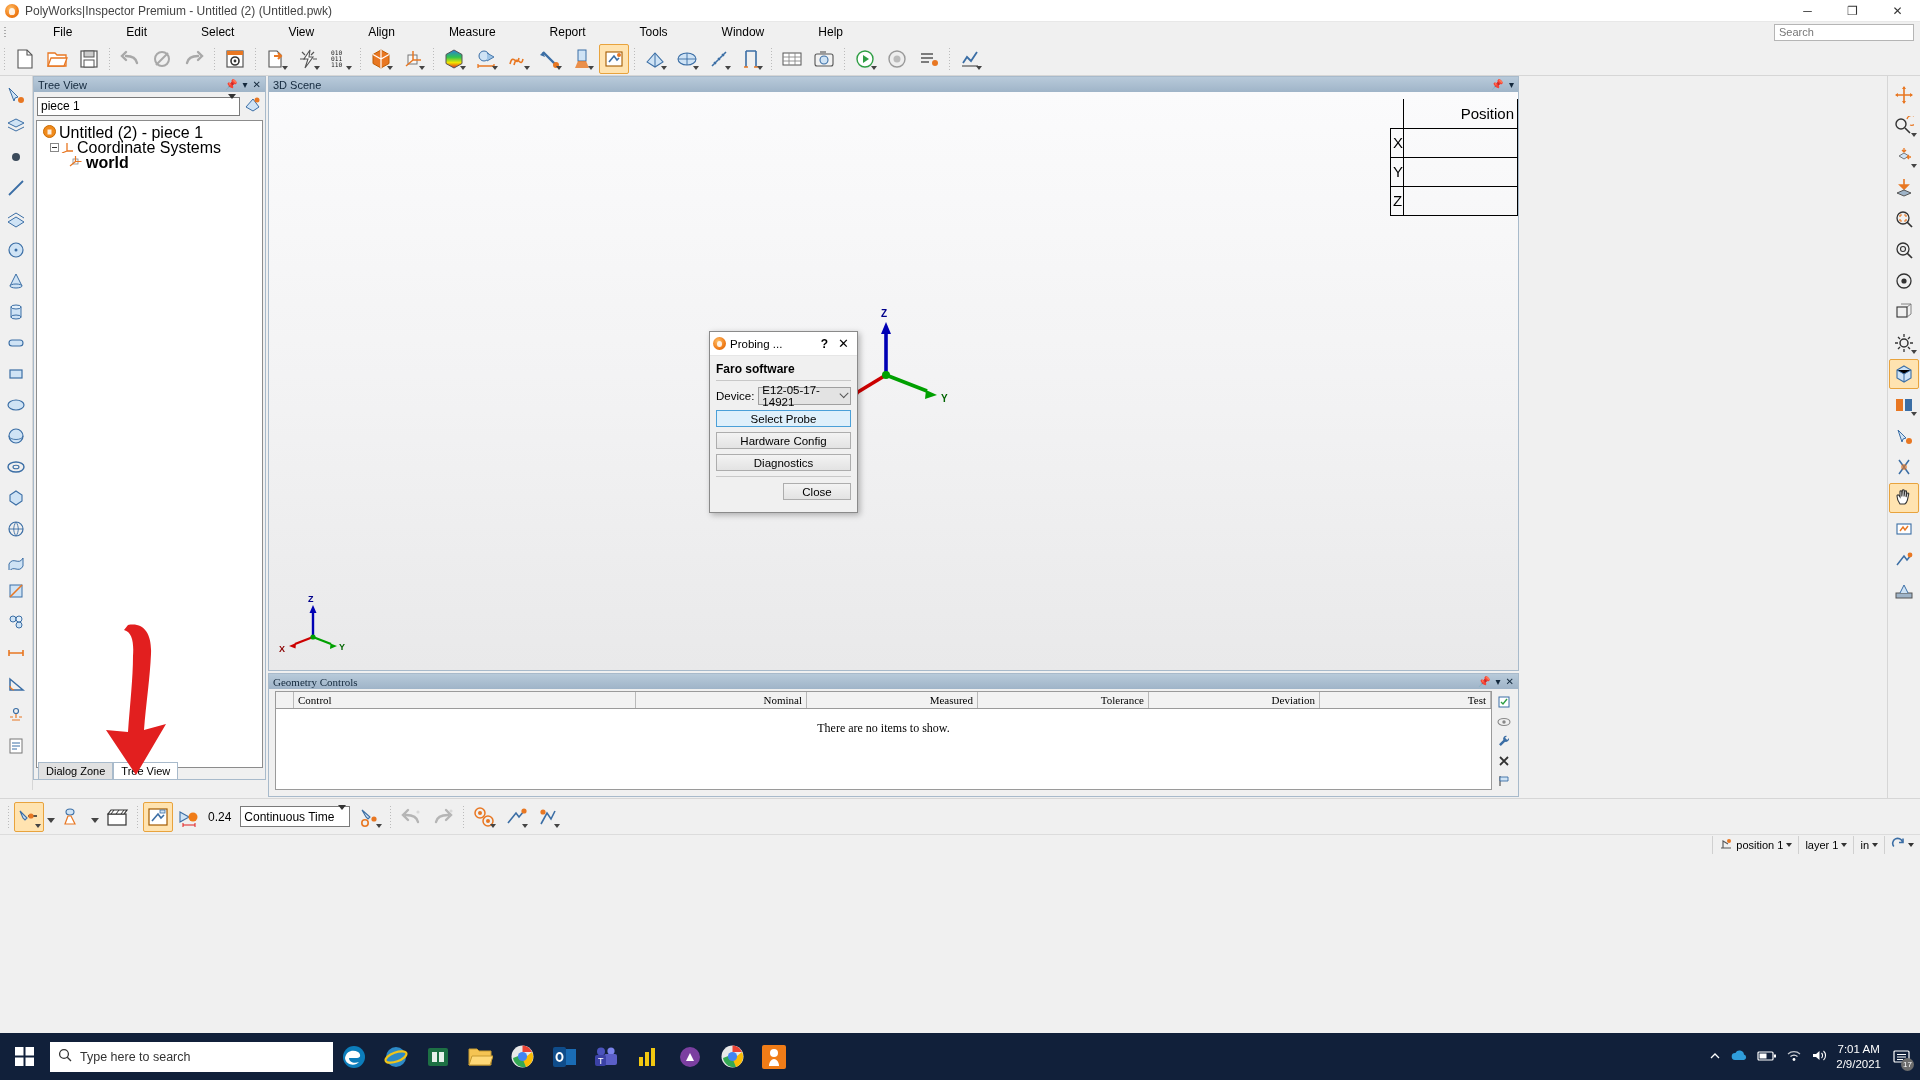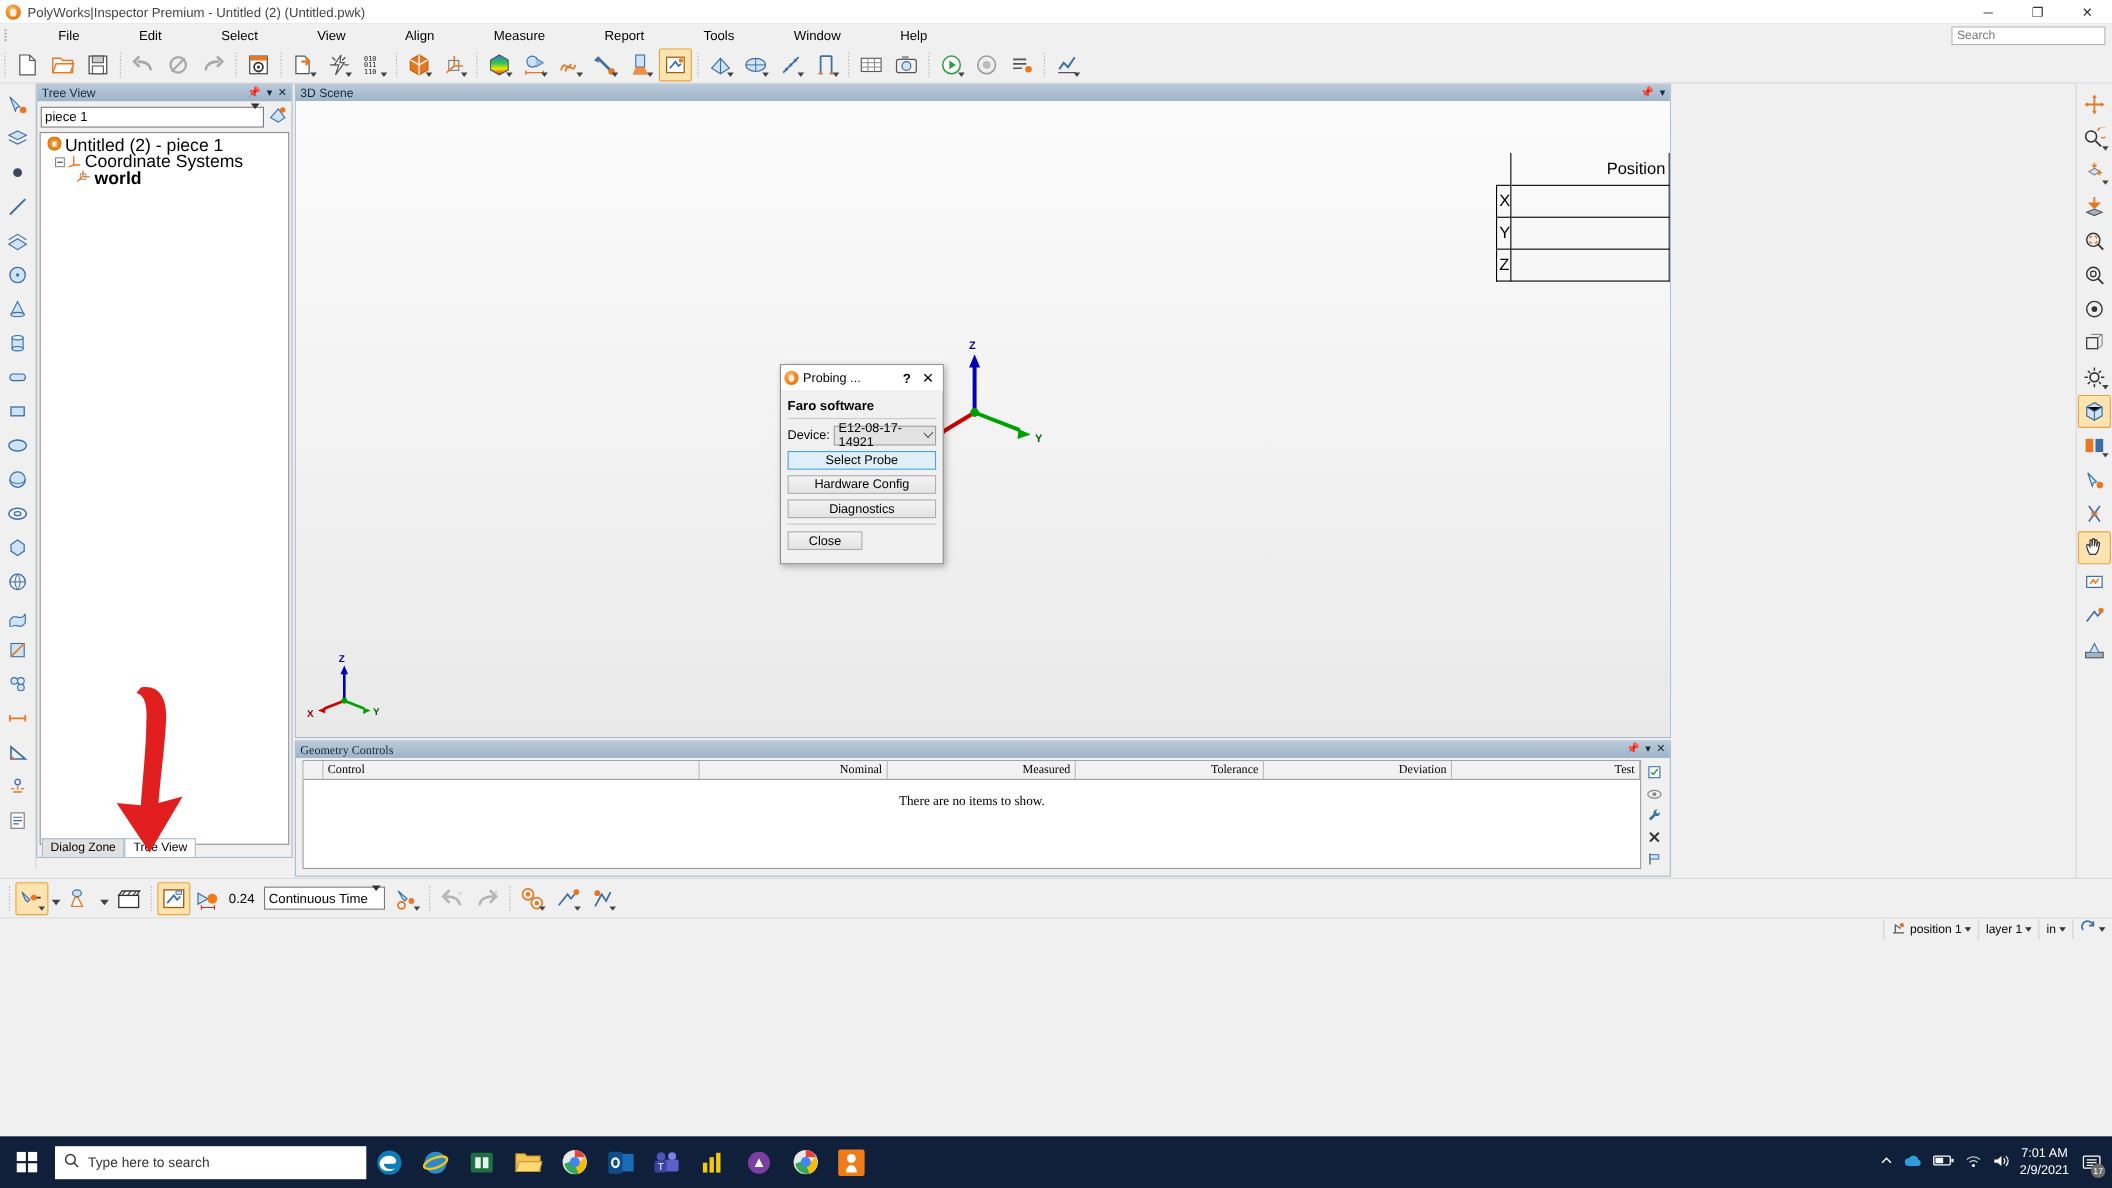--- a/index.html
+++ b/index.html
@@ -157,22 +157,22 @@
   .scenepanel {
     position: absolute; left: 268px; top: 76px; width: 1251px; height: 595px;
     border: 1px solid #a8bacb; background: #fff;
   }
   .scene-canvas {
     position: absolute; left: 0; top: 15px; right: 0; bottom: 0;
     background: linear-gradient(#fbfbfc 0%, #f2f2f3 55%, #e9e9ea 100%);
     overflow: hidden;
   }
   .pos-table {
-    position: absolute; right: 0px; top: 7px; width: 158px;
-    border-collapse: collapse; font-size: 13px; background: transparent; margin-top: 40px;
+    position: absolute; right: 0px; top: 7px; width: 128px;
+    border-collapse: collapse; font-size: 13px; background: transparent;
   }
   .pos-table td { border: 1px solid #000; height: 29px; }
   .pos-table td.lab { width: 10px; text-align: left; padding-left: 2px; font-size: 15px; }
   .pos-table td.hdr { text-align: right; padding-right: 3px; font-size: 15px; border-top: none; }
   .pos-table td.blank { border: none; border-bottom: 1px solid #000; }
 
   
   .geopanel {
     position: absolute; left: 268px; top: 673px; width: 1251px; height: 124px;
     border: 1px solid #a8bacb; background: #f0f0f0; font-family: Liberation Serif, serif;
@@ -255,21 +255,21 @@
     margin-left: auto; width: 7px; height: 7px; border-right: 1.5px solid #555;
     border-bottom: 1.5px solid #555; transform: rotate(45deg) translate(-2px,-2px);
   }
   .dlg-btn {
     display: block; width: 100%; height: 17px; margin-bottom: 5px;
     background: linear-gradient(#f3f3f3, #e3e3e3); border: 1px solid #adadad;
     font-size: 11.5px; font-family: inherit; color: #000; cursor: default;
   }
   .dlg-btn.primary { background: #dff0fb; border-color: #4ba0d8; }
   .dlg-foot { border-top: 1px solid #c8c8c8; margin: 4px 6px 12px 6px; padding-top: 6px;
-              display: flex; }
+              display: flex; justify-content: flex-end; }
   .dlg-foot .dlg-btn { width: 68px; }
 
   
   .red-arrow { position: absolute; left: 100px; top: 620px; width: 90px; height: 160px; pointer-events: none; }
 
   
   .taskbar {
     position: absolute; left: 0; bottom: 0; width: 1920px; height: 47px;
     background: #11203a; display: flex; align-items: center;
   }
@@ -789,21 +789,21 @@
       <span class="t">Probing ...</span>
       <span class="dlg-help">?</span>
       <span class="dlg-close">✕</span>
     </div>
     <div class="dlg-body">
       <div class="dlg-h">Faro software</div>
       <div class="dlg-rule"></div>
       <div class="dev-row">
         <span class="lab">Device:</span>
         <div class="dev-sel">
-          <span>E12-08-17-14921</span>
+          <span>E12-05-17-14921</span>
           <span class="combo-arrow2"></span>
         </div>
       </div>
       <button class="dlg-btn primary">Select Probe</button>
       <button class="dlg-btn">Hardware Config</button>
       <button class="dlg-btn">Diagnostics</button>
     </div>
     <div class="dlg-foot">
       <button class="dlg-btn">Close</button>
     </div>

